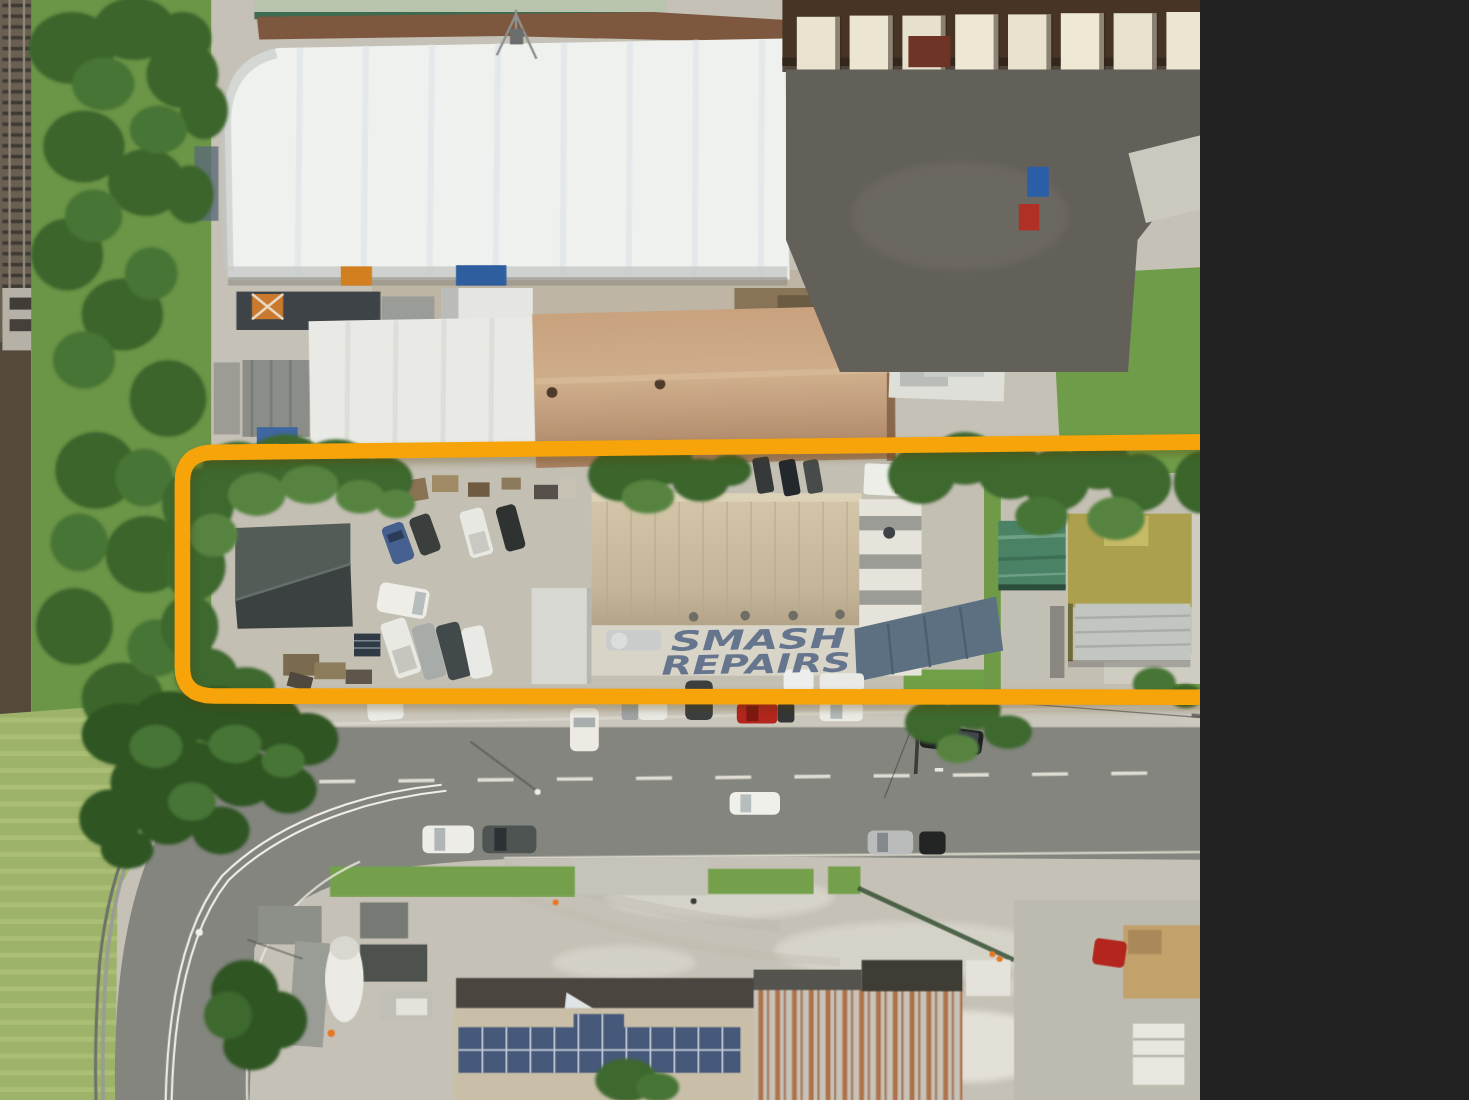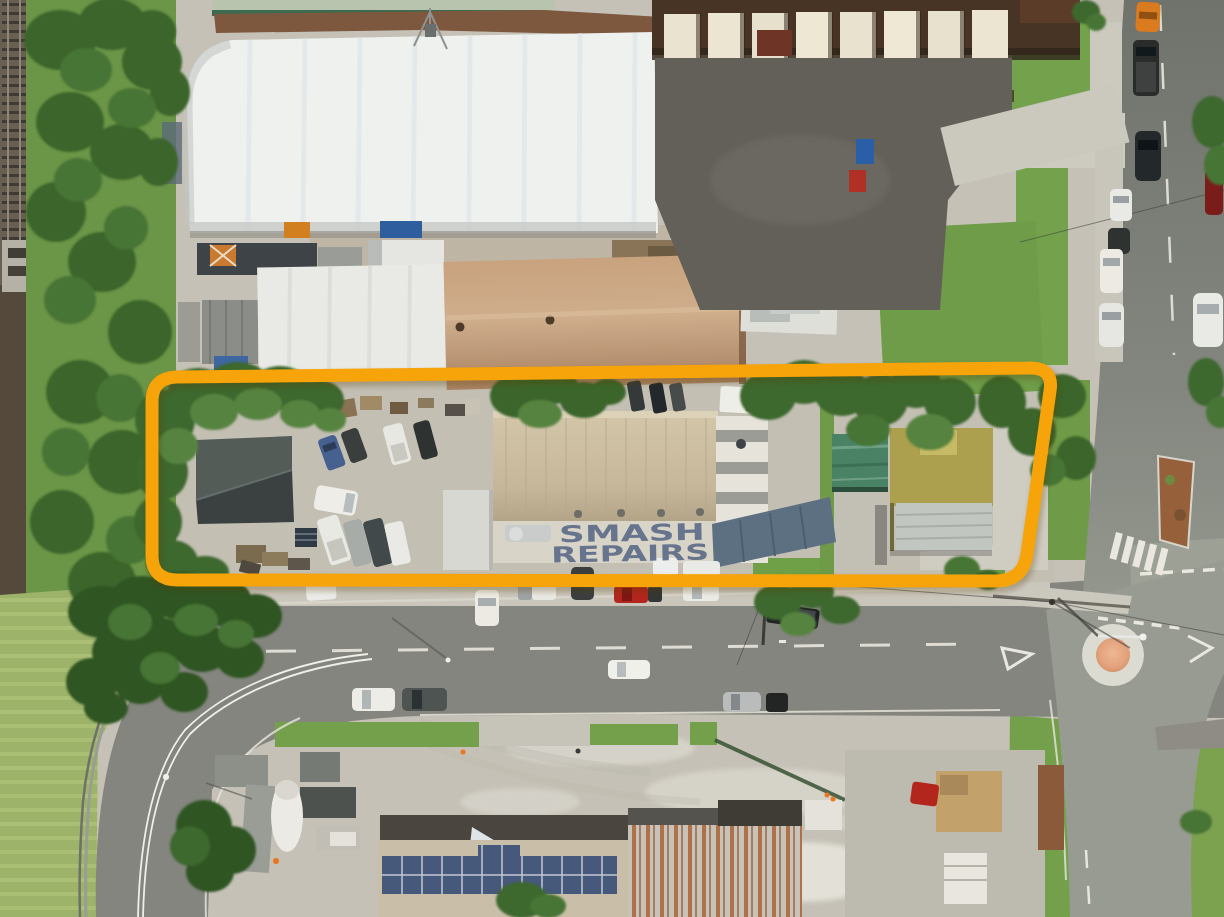--- a/index.html
+++ b/index.html
@@ -1,17 +1,17 @@
 <!DOCTYPE html>
 <html><head>
 <meta charset="utf-8">
 <style>
   html,body{margin:0;padding:0;background:#222;}
-  .scene{position:relative;width:1224px;height:917px;overflow:hidden;background:#0ea5e9;
-         font-family:"DejaVu Sans","Liberation Sans",sans-serif;}
+  .scene{position:relative;width:1000px;height:917px;overflow:hidden;background:#0ea5e9;
+         font-family:"DejaVu Sans","Liberation Sans",sans-serif;font-style:italic;}
   svg{display:block}
 </style>
 </head>
 <body>
 
 <div class="scene">
 <svg width="1224" height="917" viewBox="0 0 1224 917" xmlns="http://www.w3.org/2000/svg">
 <defs>
   <linearGradient id="vroad" x1="0" y1="0" x2="0" y2="1">
     <stop offset="0" stop-color="#70736c"></stop>

